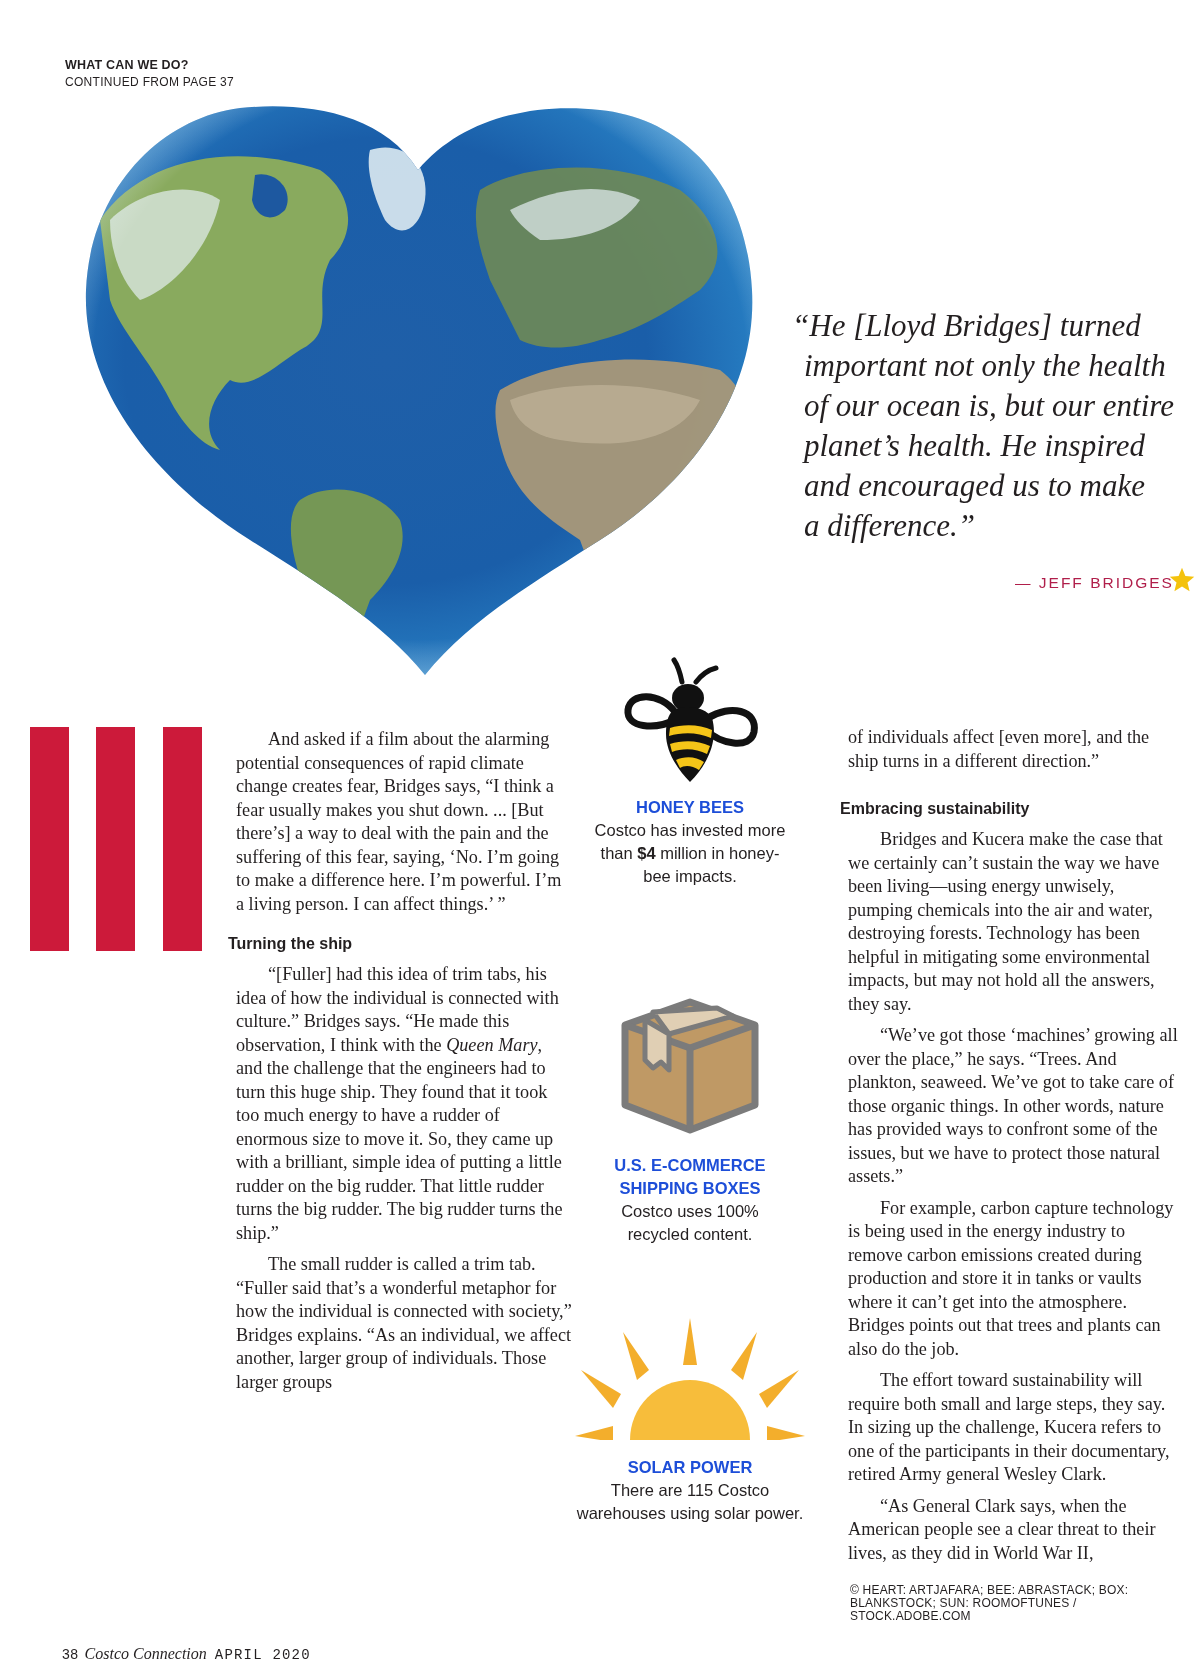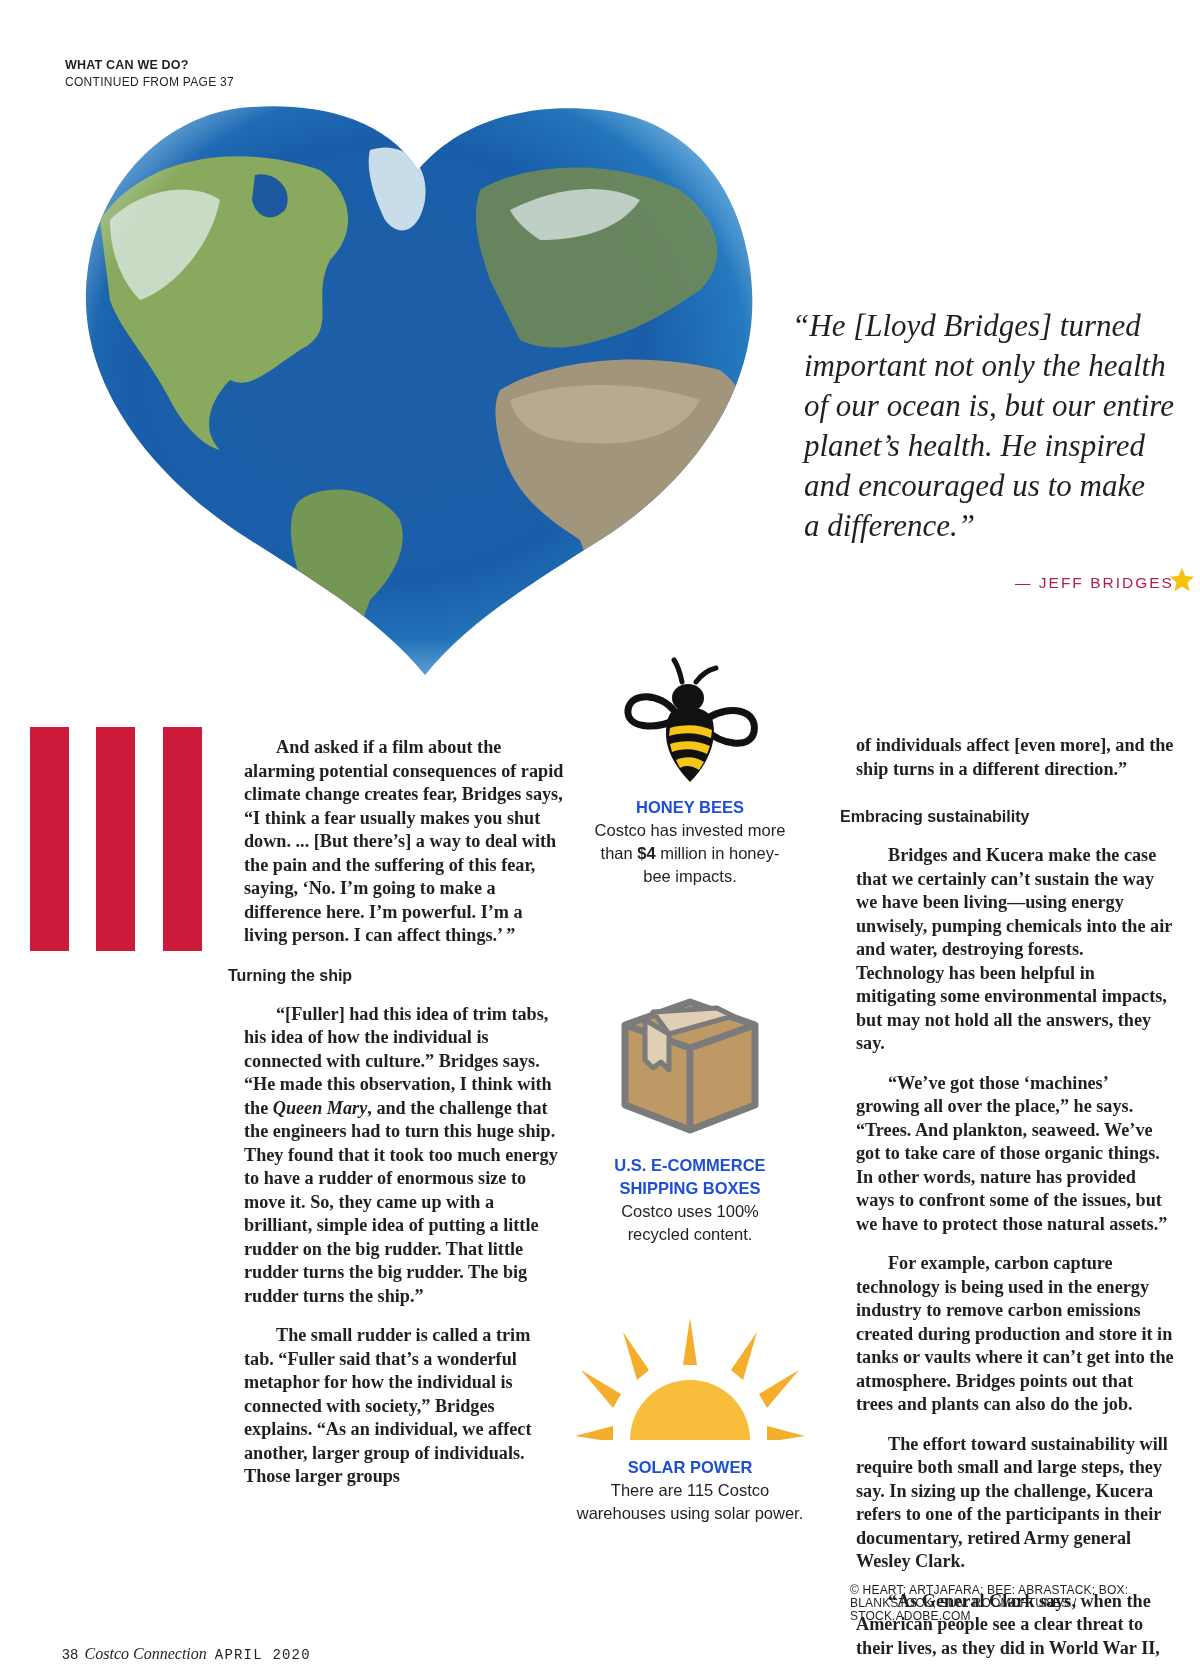--- a/index.html
+++ b/index.html
@@ -15,21 +15,21 @@
   .pullquote p { margin:0; font-family:"Liberation Serif", serif; font-style:italic; font-size:31px; line-height:40px; color:#231f20; }
   .pullquote .line { display:block; padding-left:12px; white-space:nowrap; }
   .pullquote .line.first { padding-left:0; }
   .attrib { position:absolute; left:985px; top:574px; font-family:"Liberation Sans", sans-serif; font-size:15.5px; letter-spacing:2px; color:#b01e4a; white-space:nowrap;margin-left:30px; }
   .star { position:absolute; left:1168px; top:566px; width:28px; height:28px; }
 
   .bars { position:absolute; left:30px; top:727px; width:172px; height:224px; }
   .bars div { position:absolute; top:0; width:39px; height:224px; background:#cc1a3a; }
 
   .col { position:absolute; font-family:"Liberation Serif", serif; font-size:18.2px; line-height:23.5px; color:#231f20; }
-  .col p { margin:16px; text-indent:32px;font-weight:bold; }
+  .col p { margin:8px; text-indent:32px; }
   .col p.noindent { text-indent:0; }
   .col h3 { margin:16px 0 0 0; font-family:"Liberation Sans", sans-serif; font-weight:700; font-size:16px; line-height:23px; color:#231f20; }
   .col1 { left:228px; top:720px; width:352px; }
   .col3 { left:840px; top:718px; width:350px; }
 
   .infobox { position:absolute; left:590px; width:200px; text-align:center; font-family:"Liberation Sans", sans-serif; }
   .infobox .title { font-weight:700; font-size:16.5px; line-height:23px; color:#1d4ed8; }
   .infobox .body { font-size:16.5px; line-height:23px; color:#231f20; }
   .infobox .body b { font-weight:700; }
 

